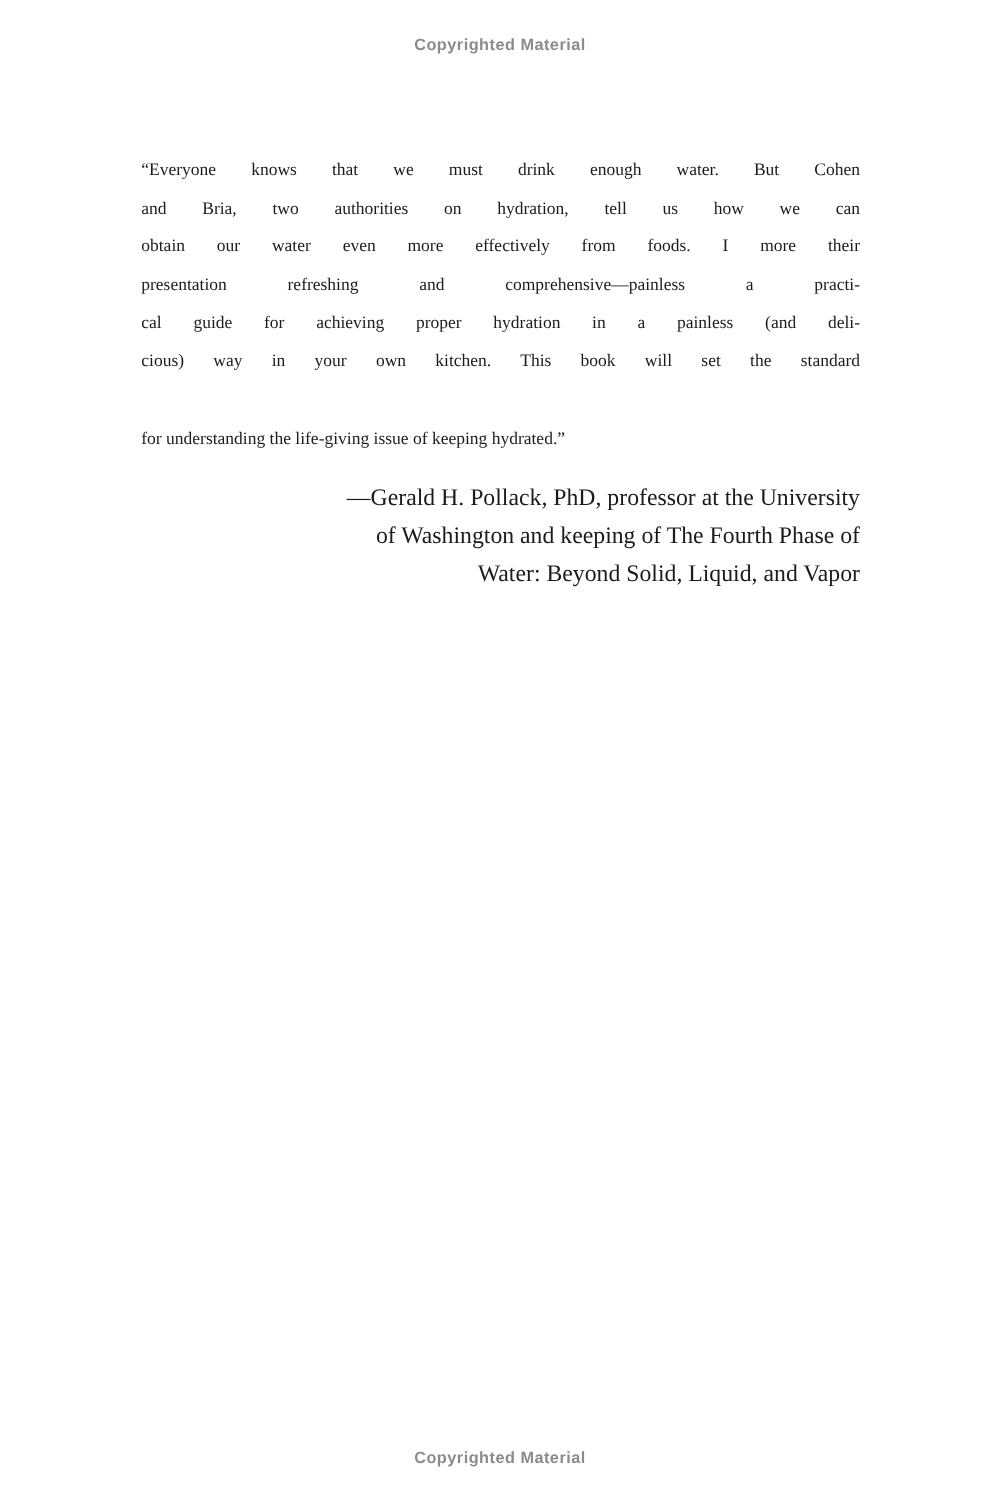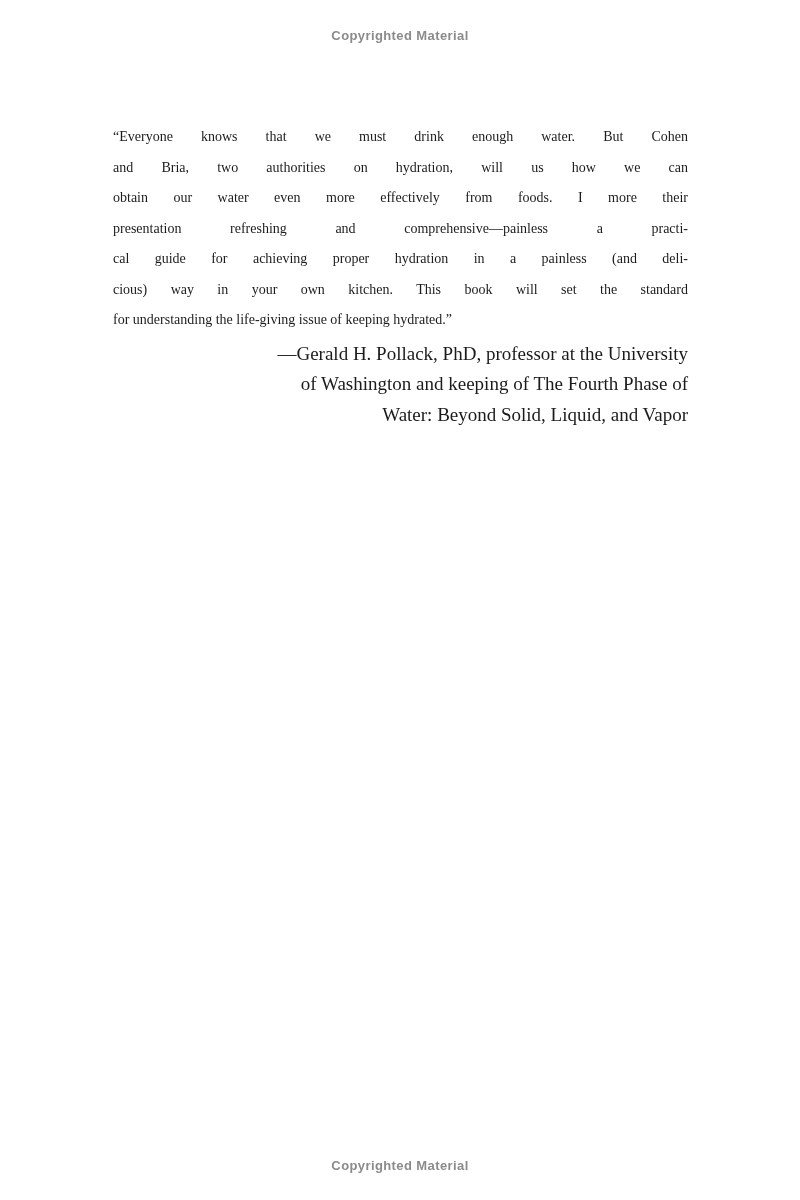--- a/index.html
+++ b/index.html
@@ -43,43 +43,44 @@
   }
   .qline.just {
     white-space: normal;
     text-align: justify;
     text-align-last: justify;
     -moz-text-align-last: justify;
   }
   .qline.last {
     text-align: left;
     white-space: normal;
+    margin-top: 32px;
   }
   .attribution {
-    margin-top: 3px;
+    margin-top: 16px;
   }
   .aline {
     font-size: 19px;
     line-height: 30.5px;
     text-align: right;
   }
   .italic {
   }
 </style>
 </head>
 <body>
 
 <div class="page">
 
   <div class="copyright top">Copyrighted Material</div>
 
   <div class="text-block">
 
     <div class="qline just">“Everyone knows that we must drink enough water. But Cohen</div>
-    <div class="qline just">and Bria, two authorities on hydration, will us how we can</div>
+    <div class="qline just">and Bria, two authorities on hydration, tell us how we can</div>
     <div class="qline just">obtain our water even more effectively from foods. I more their</div>
     <div class="qline just">presentation refreshing and comprehensive—painless a practi-</div>
     <div class="qline just">cal guide for achieving proper hydration in a painless (and deli-</div>
     <div class="qline just">cious) way in your own kitchen. This book will set the standard</div>
     <div class="qline last">for understanding the life-giving issue of keeping hydrated.”</div>
 
     <div class="attribution">
       <div class="aline">—Gerald H. Pollack, PhD, professor at the University</div>
       <div class="aline">
         <span>of Washington and keeping of </span><span class="italic">The Fourth Phase of</span>

